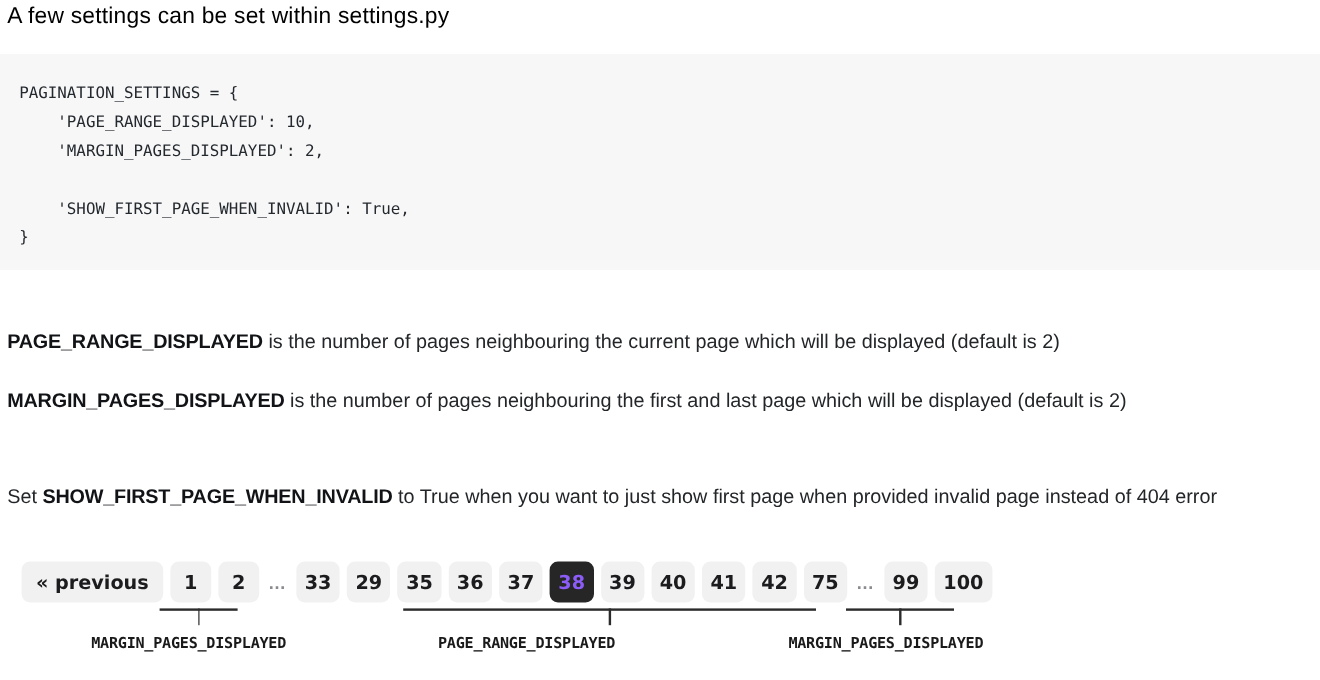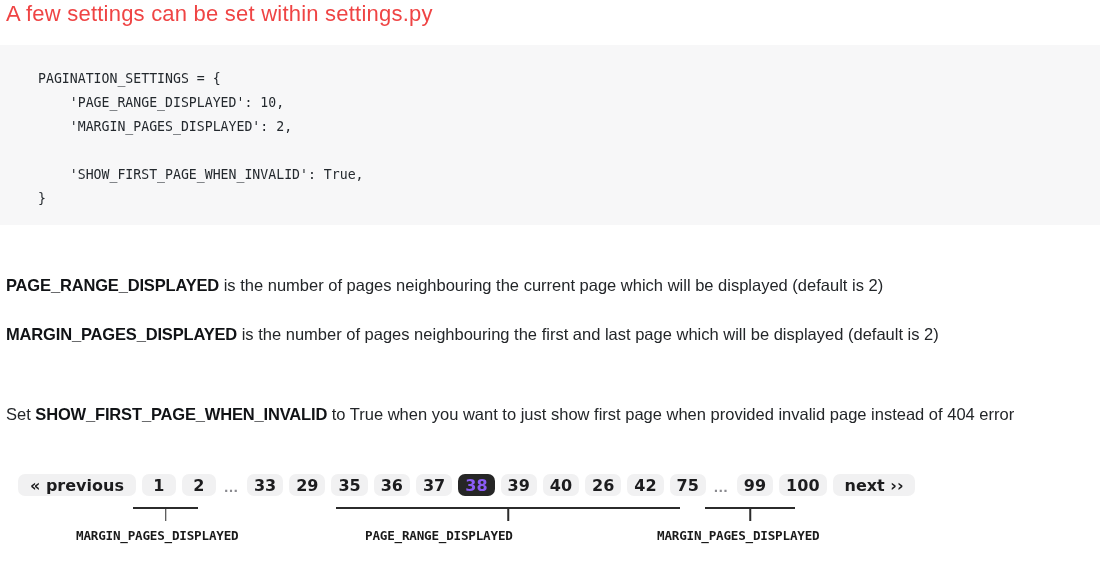--- a/index.html
+++ b/index.html
@@ -14,36 +14,36 @@
     font-family: "Liberation Sans", sans-serif;
     color: #1a1a1a;
     position: relative;
   }
 
   
   .intro {
     position: absolute;
     left: 6px;
     top: 3px;
-    font-size: 22px;
+    font-size: 19px;
     line-height: 22px;
-    color: #ef4444;
+    color: #000000;
     letter-spacing: 0.01em;
   }
 
   
   .codeblock {
     position: absolute;
     left: 0;
     top: 45px;
     width: 1100px;
     height: 180px;
     background: #f7f7f8;
     box-sizing: border-box;
-    padding: 22px 0 0 38px;
+    padding: 22px 0 0 16px;
   }
   .codeblock pre {
     margin: 0;
     font-family: "DejaVu Sans Mono", "Liberation Mono", monospace;
     font-size: 13.2px;
     line-height: 24px;
     color: #24292e;
     white-space: pre;
   }
 
@@ -72,21 +72,21 @@
     top: 468px;
     display: flex;
     align-items: center;
     height: 34px;
     gap: 0px;
   }
   .pg {
     display: flex;
     align-items: center;
     justify-content: center;
-    height: 22px;
+    height: 34px;
     min-width: 34px;
     box-sizing: border-box;
     background: #f1f1f2;
     border-radius: 7px;
     font-family: "DejaVu Sans", sans-serif;
     font-size: 16px;
     font-weight: 700;
     color: #1c1c1e;
     margin-right: 6px;
     padding: 0 7px;
@@ -188,30 +188,29 @@
   <div class="pg">33</div>
   <div class="pg">29</div>
   <div class="pg">35</div>
   <div class="pg">36</div>
   <div class="pg">37</div>
 
   <div class="pg active">38</div>
 
   <div class="pg">39</div>
   <div class="pg">40</div>
-  <div class="pg">26</div>
+  <div class="pg">41</div>
   <div class="pg">42</div>
   <div class="pg">75</div>
 
   <div class="pg-gap">…</div>
 
   <div class="pg">99</div>
   <div class="pg">100</div>
 
-  <div class="pg wide">next ››</div>
 </div>
 
 <div class="bracket" id="bracket-0" style="left: 133px; width: 65px; top: 507px;">
   <div class="bar"></div>
   <div class="tick"></div>
 </div>
 <div class="bracket" id="bracket-1" style="left: 336px; width: 344px; top: 507px;">
   <div class="bar"></div>
   <div class="tick"></div>
 </div>

